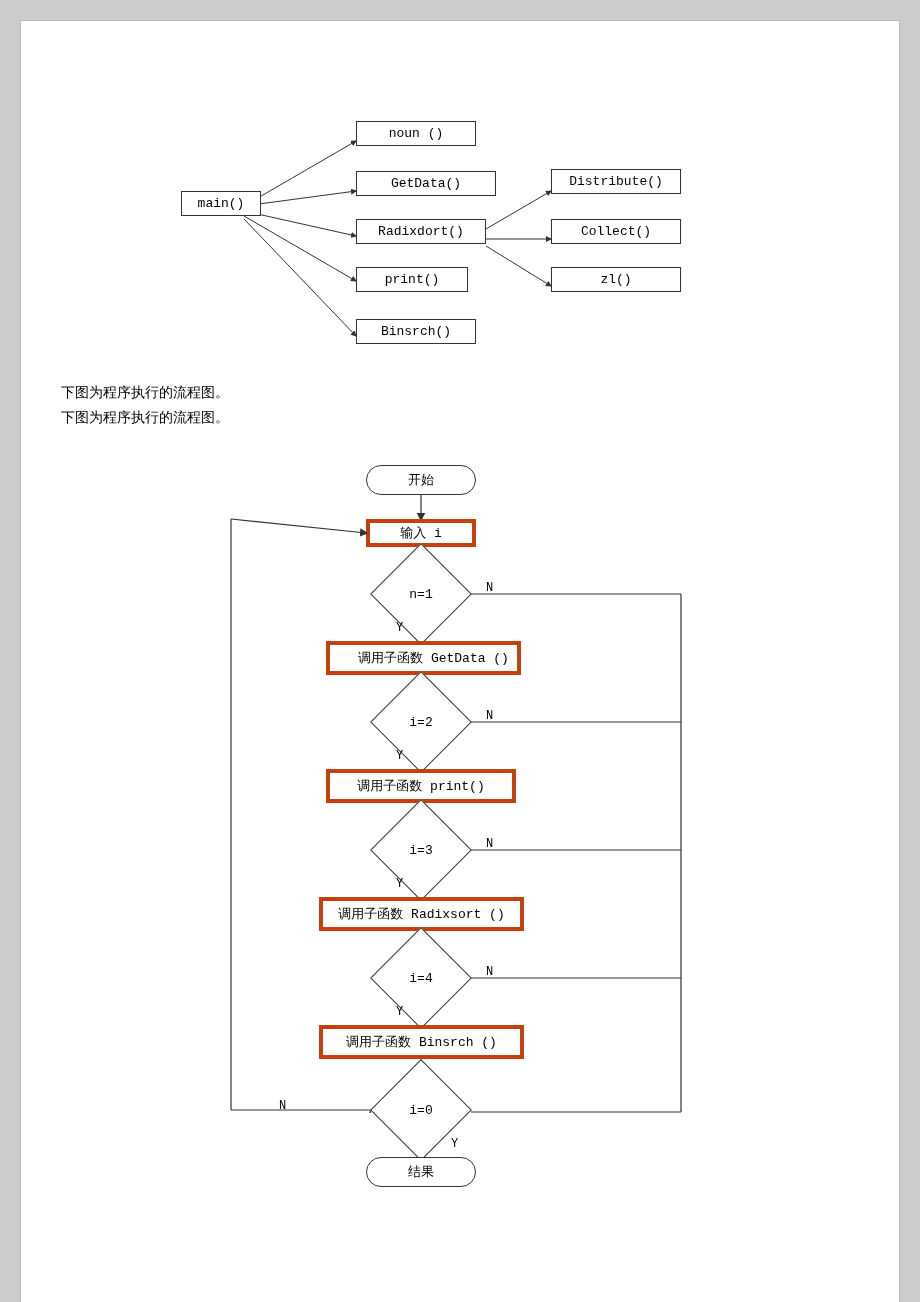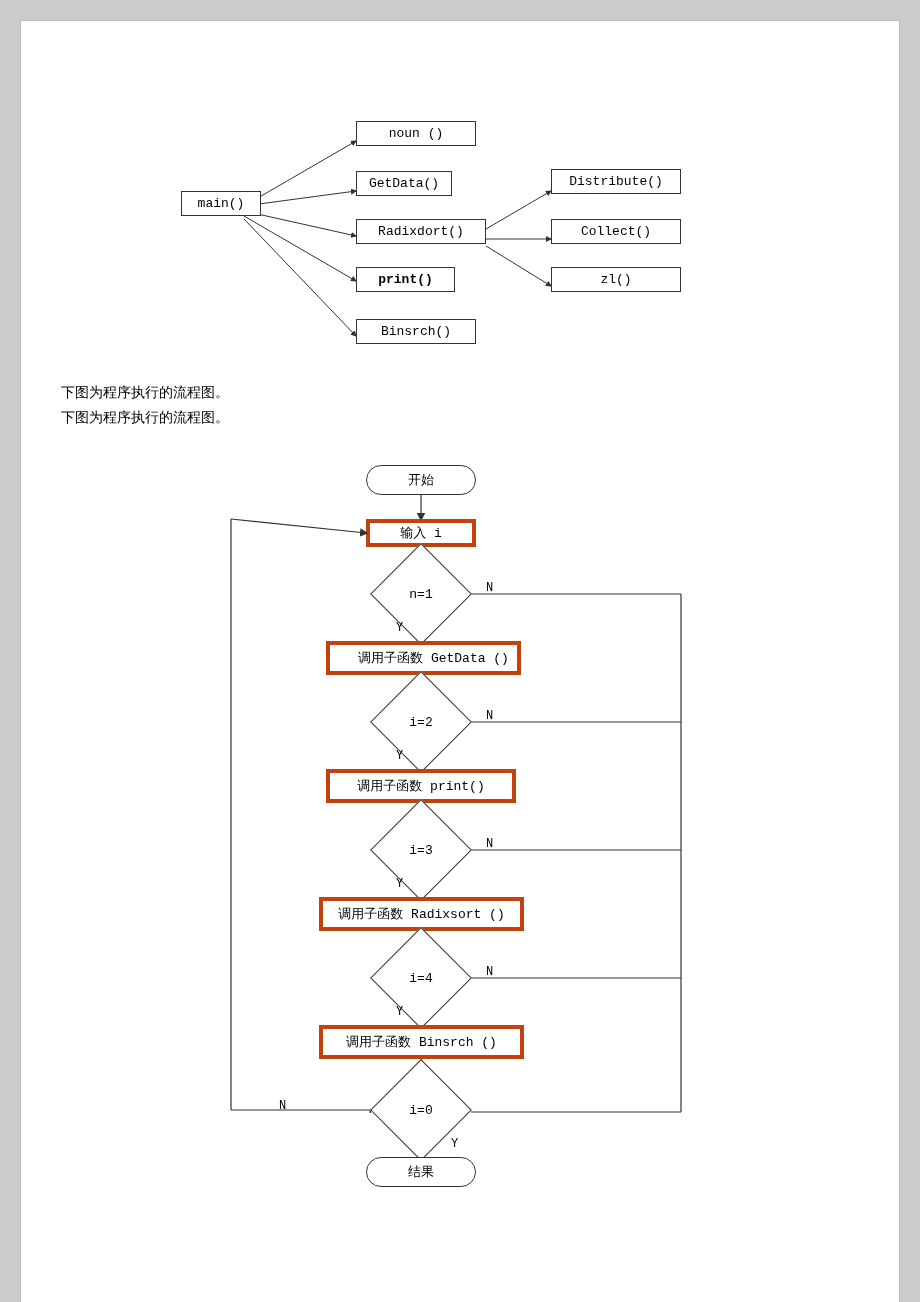--- a/index.html
+++ b/index.html
@@ -136,25 +136,25 @@
         <marker id="arr" markerWidth="6" markerHeight="6" refX="5" refY="3" orient="auto">
           <path d="M0,0 L0,6 L6,3 z" fill="#333"></path>
         </marker>
       </defs>
     </svg>
 
     <div class="box" style="left:120px;top:140px;width:80px;">main()</div>
 
     <div class="box" style="left:295px;top:70px;width:120px;">noun ()</div>
 
-    <div class="box" style="left:295px;top:120px;width:96px;">GetData()</div>
+    <div class="box" style="left:295px;top:120px;width:140px;">GetData()</div>
 
     <div class="box" style="left:295px;top:168px;width:130px;">Radixdort()</div>
 
-    <div class="box" style="left:295px;top:216px;width:99px;font-weight:bold;">print()</div>
+    <div class="box" style="left:295px;top:216px;width:112px;">print()</div>
 
     <div class="box" style="left:295px;top:268px;width:120px;">Binsrch()</div>
 
     <div class="box" style="left:490px;top:118px;width:130px;">Distribute()</div>
 
     <div class="box" style="left:490px;top:168px;width:130px;">Collect()</div>
 
     <div class="box" style="left:490px;top:216px;width:130px;">zl()</div>
   </div>
 

